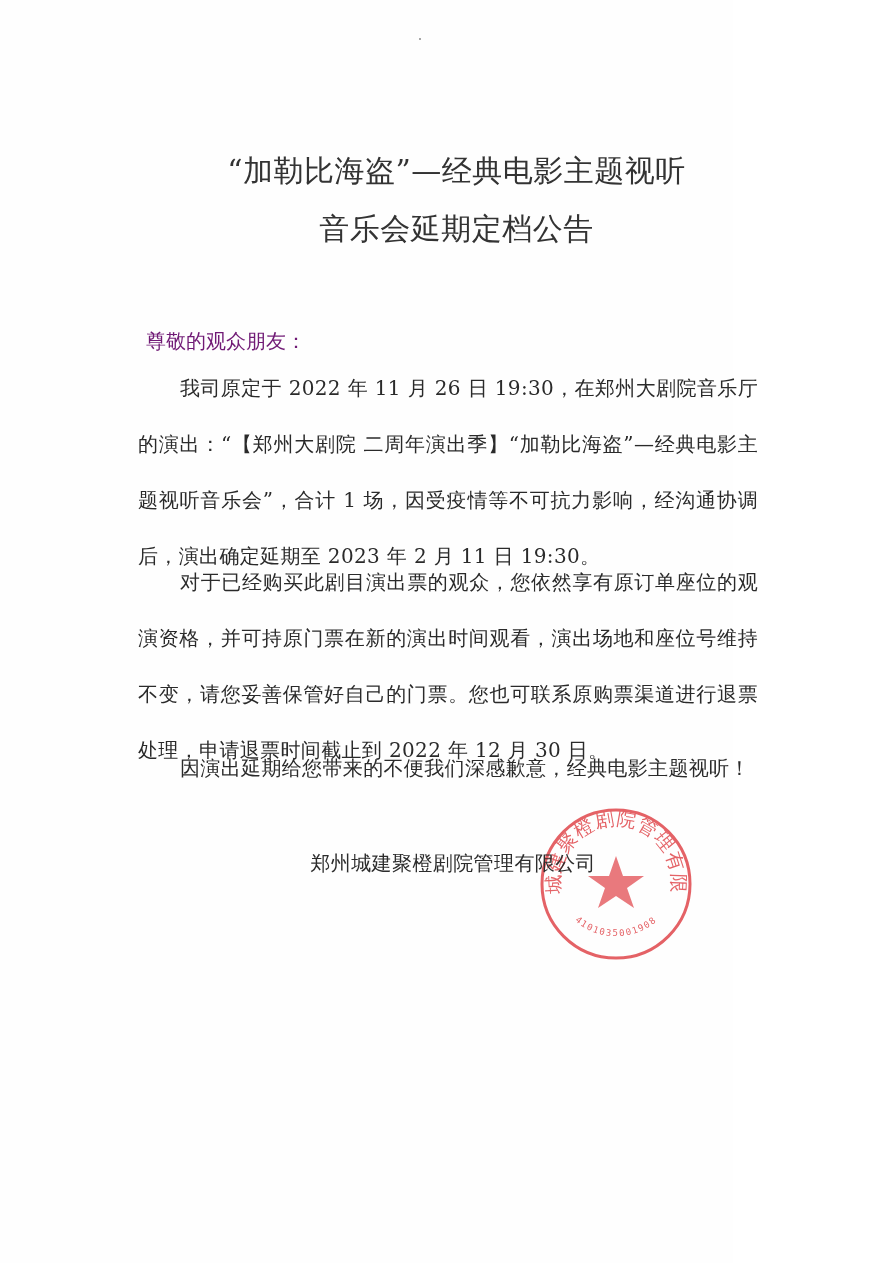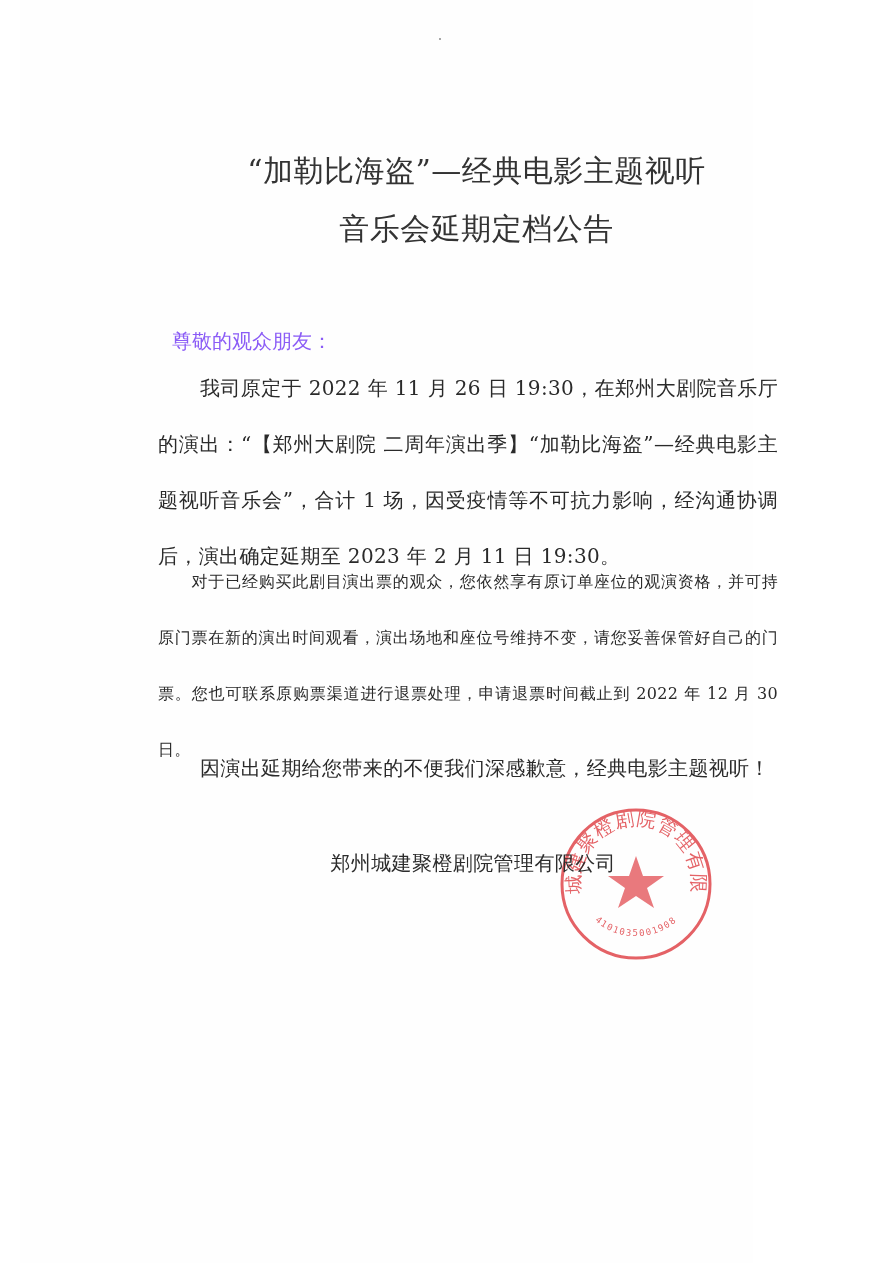--- a/index.html
+++ b/index.html
@@ -14,21 +14,20 @@
     overflow: hidden;
     font-family: "DejaVu Serif", "Liberation Serif", serif;
     color: #2a2a2a;
   }
   .page {
     position: absolute;
     left: 0; top: 0;
     width: 733px;
     height: 1263px;
     background: #fefefe;
-    margin-left: 20px;
   }
   .speck {
     position: absolute;
     left: 419px; top: 38px;
     width: 2px; height: 2px;
     background: #8a8a8a;
     border-radius: 1px;
   }
   .title {
     position: absolute;
@@ -40,38 +39,38 @@
     color: #333;
     letter-spacing: 0.5px;
     top: 142px;
     margin: 0;
     font-weight: normal;
   }
   .title .line { display: block; white-space: nowrap; }
 
   .body-text {
     position: absolute;
-    left: 152px;
+    left: 146px;
     width: 620px;
     font-size: 20px;
-    color: #8b5cf6;
+    color: #701a75;
   }
   .greeting {
     top: 326px;
     line-height: 30px;
   }
   .para {
     margin: 0;
     line-height: 56px;
     text-align: justify;
     text-indent: 2.1em;
     letter-spacing: 0.35px;
   }
   .p1 { position: absolute; left: 138px; width: 620px; top: 360px; font-size: 20px; }
-  .p2 { position: absolute; left: 138px; width: 620px; top: 554px; font-size: 16px; }
+  .p2 { position: absolute; left: 138px; width: 620px; top: 554px; font-size: 20px; }
   .p3 { position: absolute; left: 138px; width: 650px; top: 740px; font-size: 20px; }
 
   .signature {
     position: absolute;
     right: 137px;
     top: 840px;
     text-align: right;
     font-size: 20px;
     line-height: 47px;
     color: #2c2c2c;

